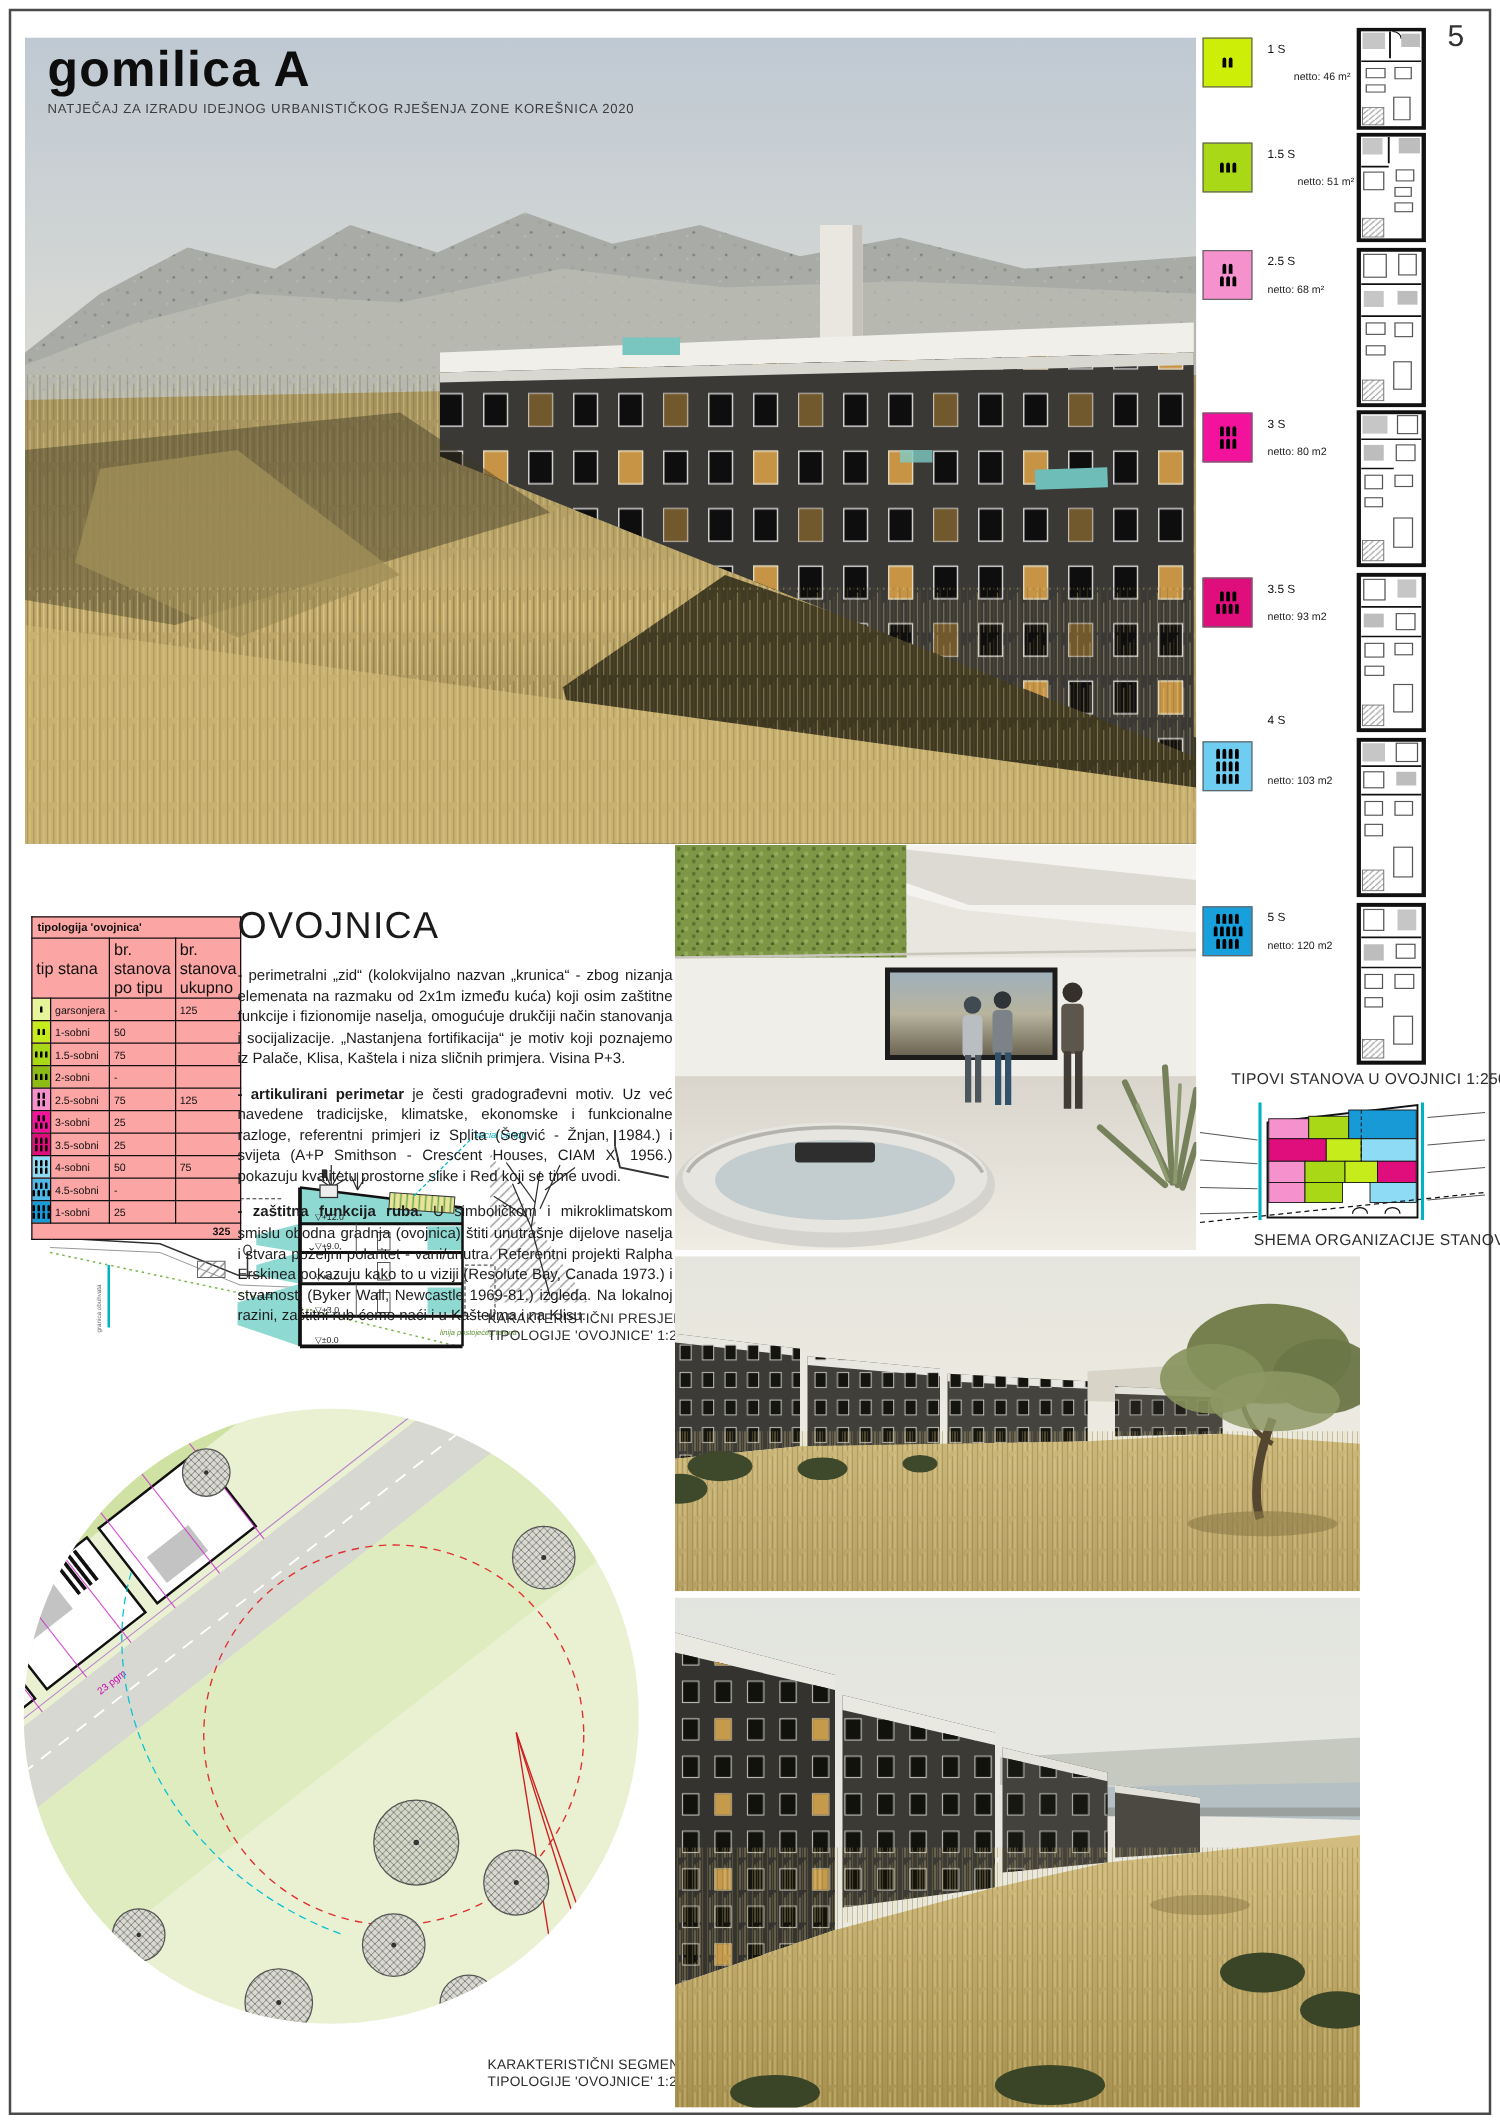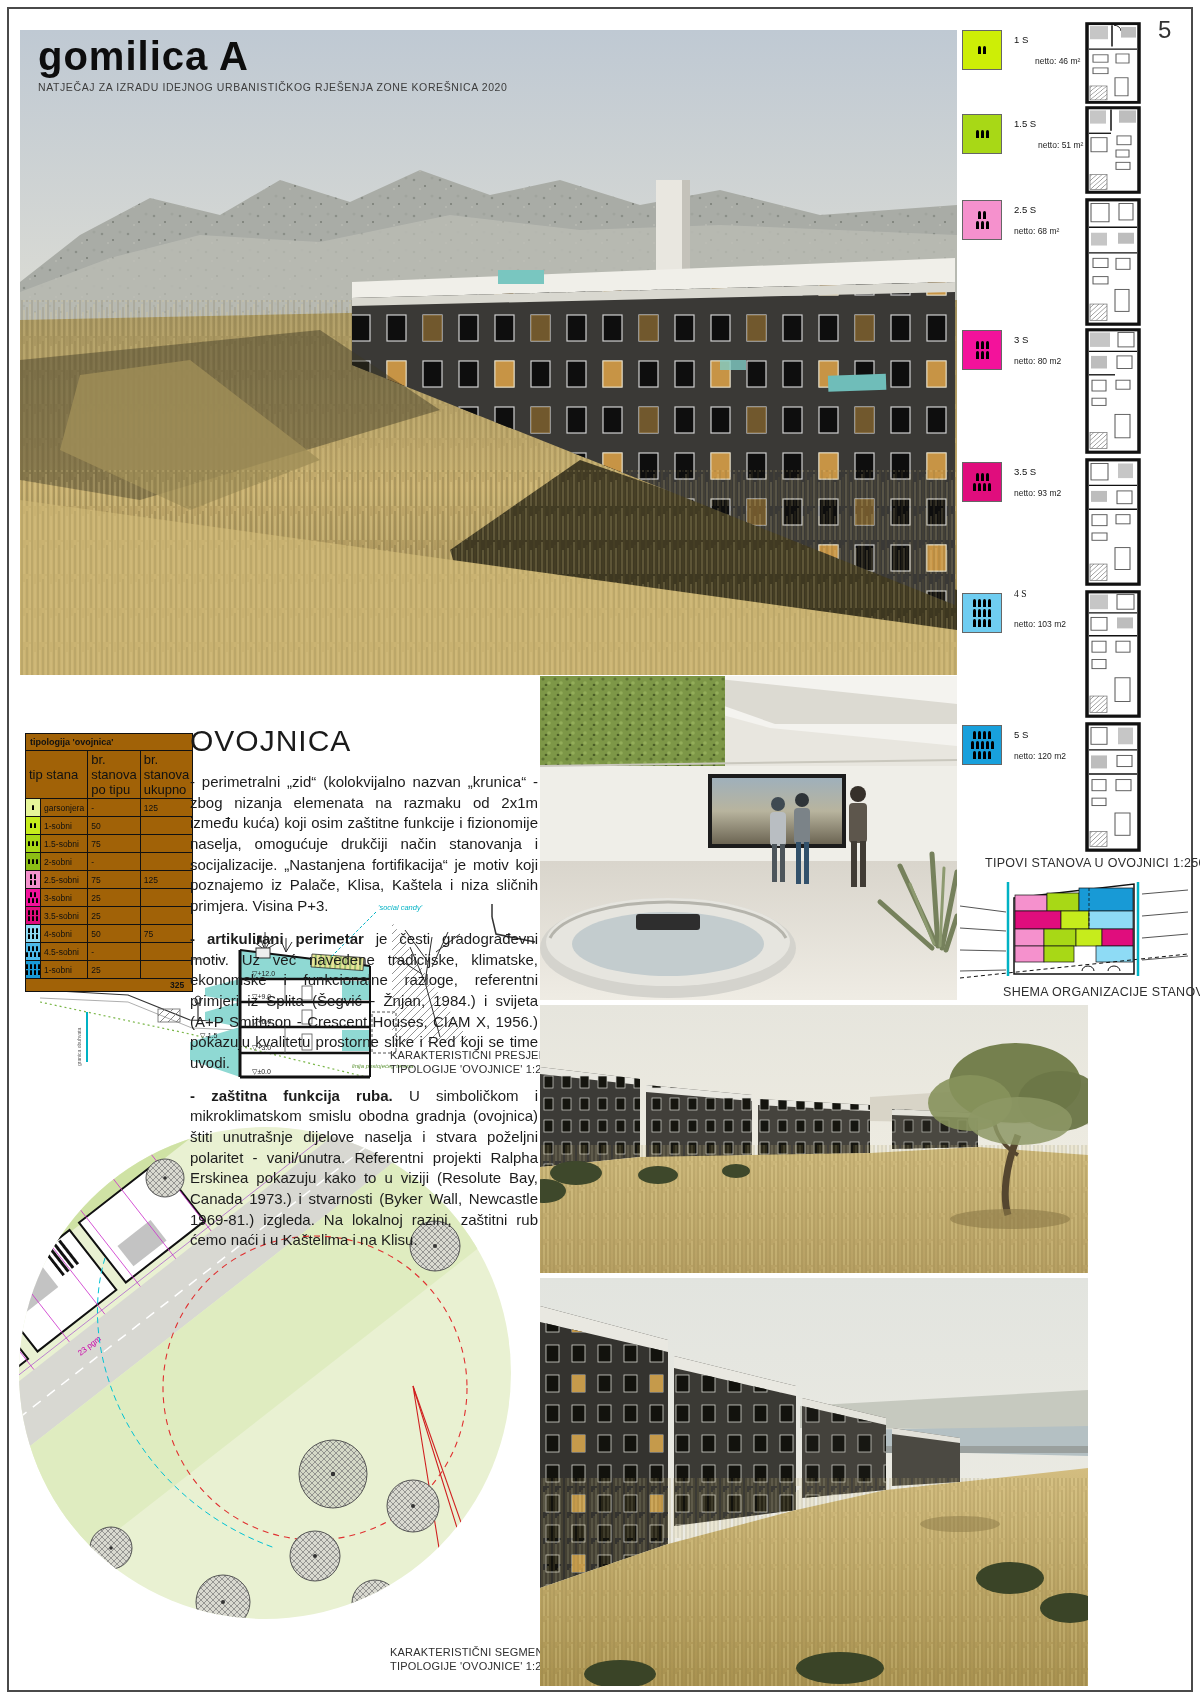--- a/index.html
+++ b/index.html
@@ -16,33 +16,33 @@
       display:flex;flex-direction:column;align-items:center;justify-content:center;gap:2px;}
   .pl{display:flex;gap:2px;}
   .pl i{display:block;width:3px;height:8px;background:#000;border-radius:1.5px 1.5px 0 0;}
   .leglab{position:absolute;left:1014px;font-size:9.5px;color:#111;}
   .legnet{position:absolute;left:1014px;font-size:8.5px;color:#222;}
   .plan{position:absolute;left:1085px;width:56px;}
   .plan svg{width:100%;height:100%;display:block;}
   .cap{position:absolute;font-size:12.5px;color:#2e2e2e;white-space:nowrap;letter-spacing:.3px;}
   .cap2{position:absolute;font-size:11px;color:#2e2e2e;line-height:1.3;letter-spacing:.2px;}
   
-  .ttab{position:absolute;left:25px;top:733px;width:156px;border:1.5px solid #111;border-collapse:collapse;background:#a16207;font-size:8.5px;z-index:4;}
+  .ttab{position:absolute;left:25px;top:733px;width:156px;border:1.5px solid #111;border-collapse:collapse;background:#fca5a5;font-size:8.5px;z-index:4;}
   .ttab td,.ttab th{border:1px solid #111;padding:1px 3px;vertical-align:middle;}
   .ttab .tt{font-weight:bold;font-size:9px;text-align:left;padding:3px 4px;}
   .ttab .hd{font-size:13px;text-align:left;height:24px;font-weight:normal;}
   .ttab .swc{width:17px;height:17px;padding:0;}
   .ttab .swin{width:100%;height:17px;display:flex;flex-direction:column;align-items:center;justify-content:center;gap:1px;box-sizing:border-box;}
   .ttab .swin .pl i{width:2px;height:5px;}
   .ttab .num{text-align:left;width:36px;}
   .ttab .tot{font-weight:bold;text-align:right;padding-right:8px;}
   
   .article{position:absolute;left:190px;top:724px;width:348px;z-index:4;}
   .article h2{margin:0 0 14px 0;font-size:30px;font-weight:normal;letter-spacing:1px;color:#1a1a1a;}
-  .article p{margin:12px 0 11px 0;font-size:15px;line-height:1.38;text-align:justify;color:#1c1c1c;}
+  .article p{margin:12px 0 11px 0;font-size:12px;line-height:1.38;text-align:justify;color:#1c1c1c;}
   .article b{font-weight:bold;}
   svg{display:block;}
   text{font-family:"Liberation Sans",sans-serif;}
 </style>
 </head>
 <body>
 
 <div class="frame"></div>
 
 <svg class="abs" style="left:20px;top:30px;" width="937" height="645" viewBox="0 0 937 645">
@@ -188,21 +188,21 @@
       <i></i>
       <i></i>
     </span>
   <span class="pl">
       <i></i>
       <i></i>
       <i></i>
       <i></i>
     </span>
   </div>
-<div class="leglab" style="top:589px;font-family:Liberation Serif, serif;">4 S</div>
+<div class="leglab" style="top:571px;">4 S</div>
 <div class="legnet" style="top:619px;">netto: 103 m2</div>
 
 <div class="sw" style="top: 725px; background-color: rgb(24, 160, 220);">
   <span class="pl">
       <i></i>
       <i></i>
       <i></i>
       <i></i>
     </span>
   <span class="pl">

